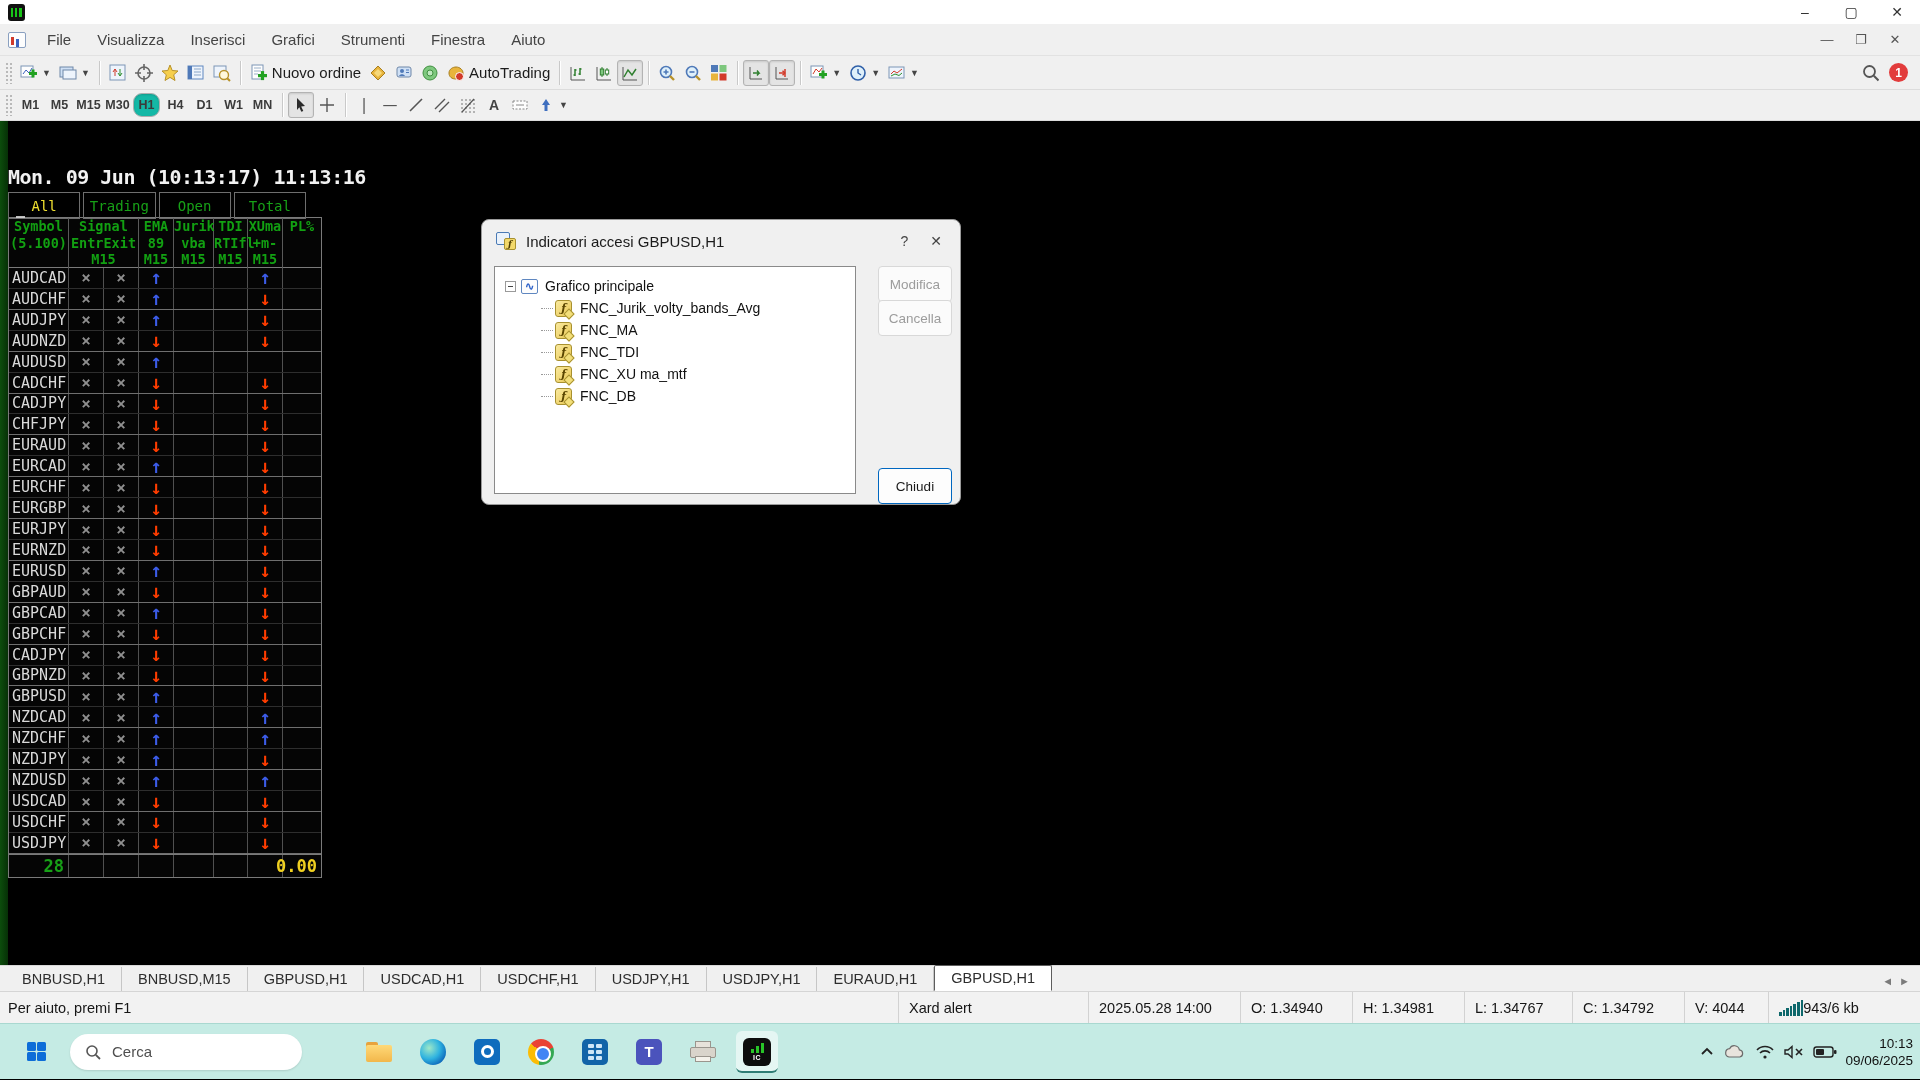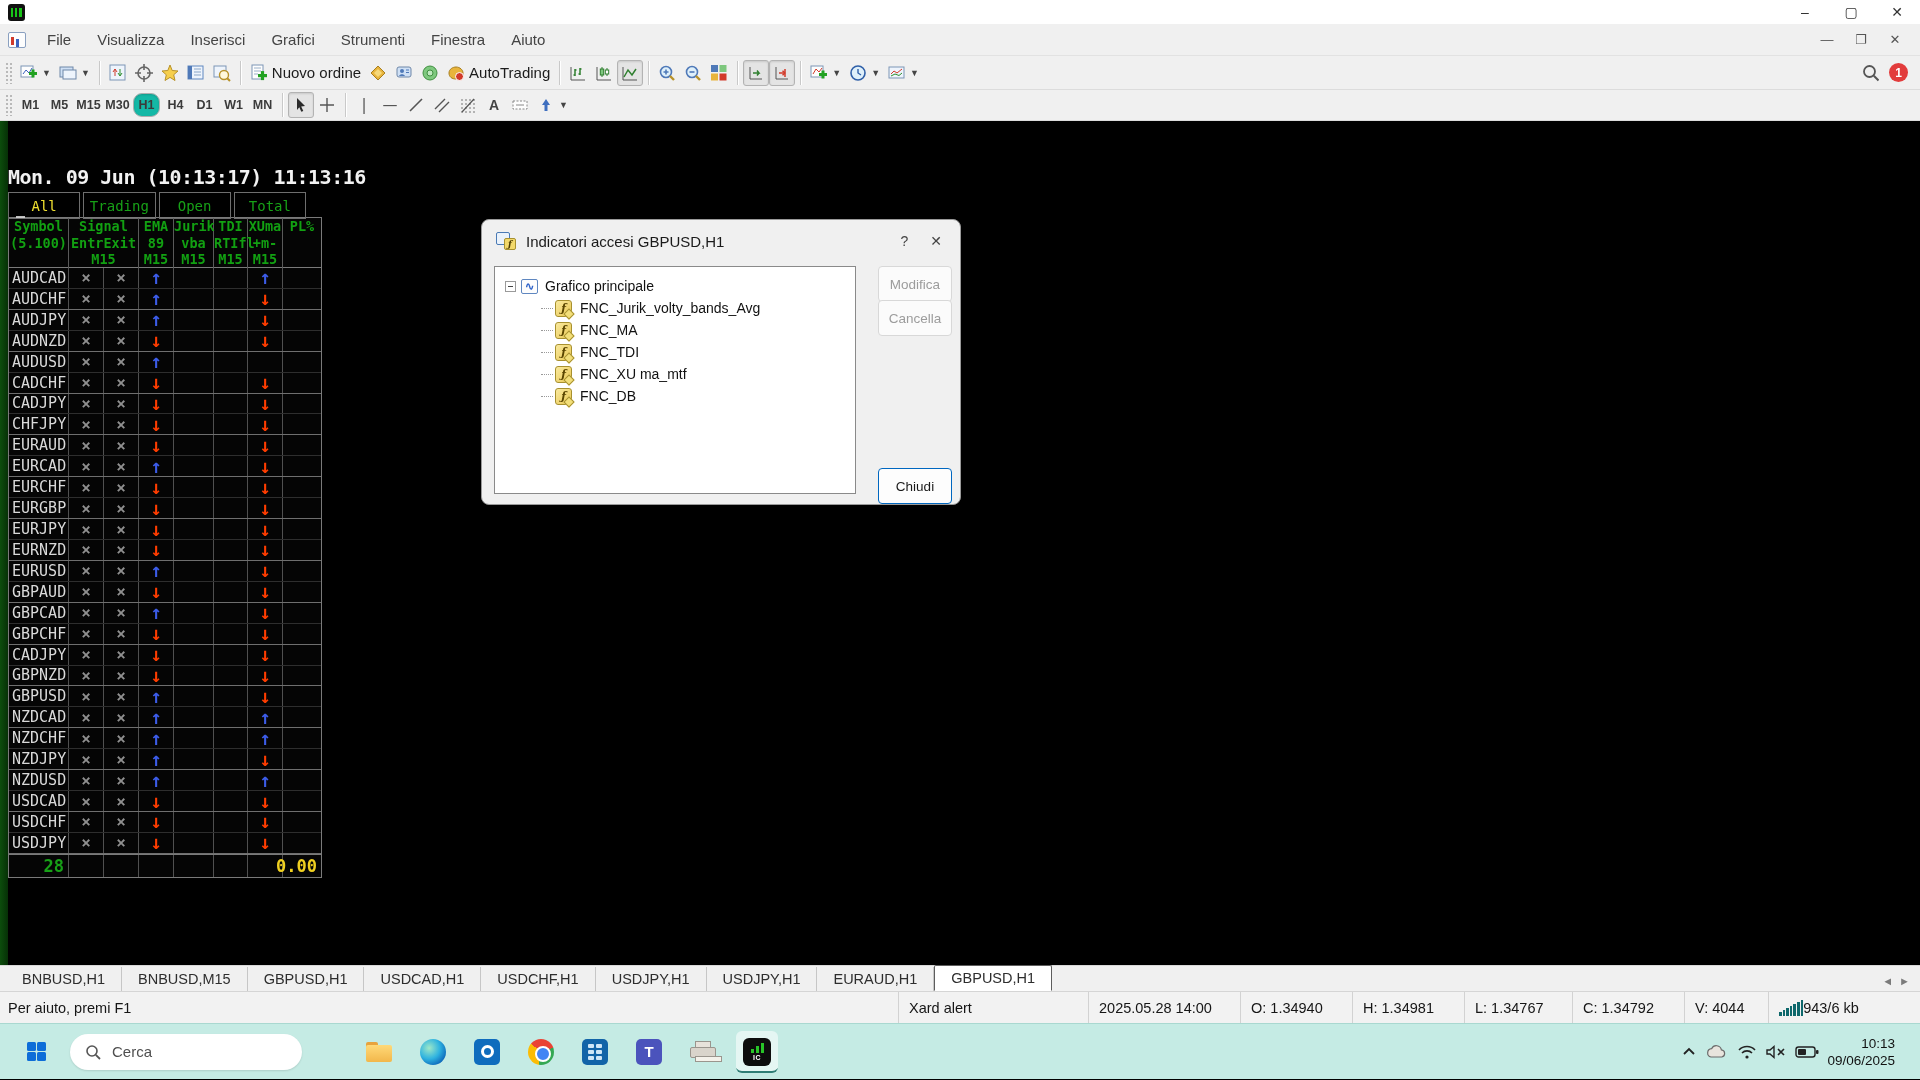--- a/index.html
+++ b/index.html
@@ -152,21 +152,21 @@
   .teams { width:26px; height:26px; border-radius:5px; background:#4b53bc; color:#fff; font-size:15px; font-weight:bold;
     display:flex; align-items:center; justify-content:center; }
   .printer { position:relative; width:26px; height:22px; }
   .printer .top { position:absolute; left:5px; top:0; width:16px; height:7px; background:#e7e2da; border:1px solid #9a958d; }
   .printer .body { position:absolute; left:0; top:6px; width:26px; height:11px; background:#d9d4cb; border:1px solid #9a958d; border-radius:2px; }
   .printer .tray { position:absolute; left:5px; top:15px; width:16px; height:6px; background:#f4f1ea; border:1px solid #9a958d; }
   .mt4 { width:28px; height:28px; background:#0d0d0d; border-radius:6px; display:flex; flex-direction:column; align-items:center; justify-content:center; gap:1px; }
   .mt4 .b { display:flex; gap:2px; align-items:flex-end; height:10px; }
   .mt4 .b i { width:3px; background:#28c428; display:block; }
   .mt4 span { color:#fff; font-size:7px; font-weight:bold; letter-spacing:.5px; }
-  .tray { margin-left:auto; display:flex; align-items:center; gap:8px; padding-right:25px; }
+  .tray { margin-left:auto; display:flex; align-items:center; gap:8px; padding-right:7px; }
   .tray .ticon2 { display:flex; align-items:center; justify-content:center; }
   .clockblock { text-align:right; font-size:13.5px; color:#111; line-height:17px; }
 </style>
 </head>
 <body>
 
 <div class="titlebar">
   <div class="appicon">
       <i></i>
     </div>

